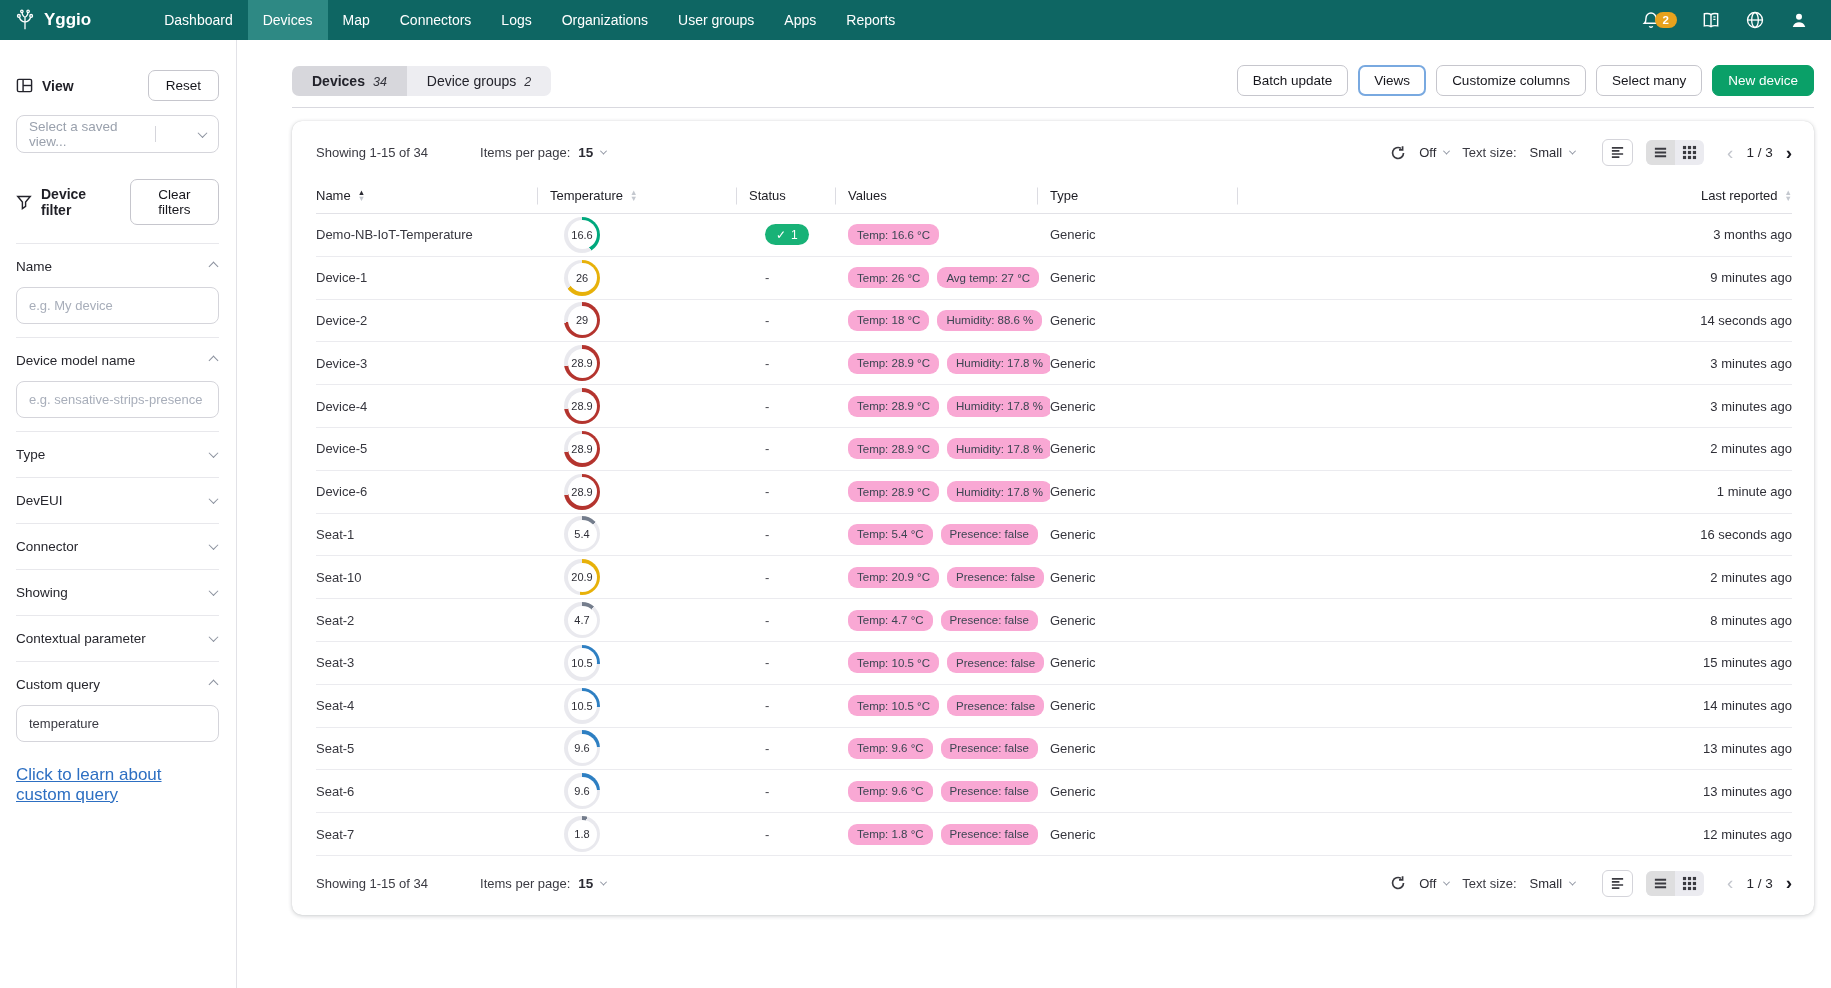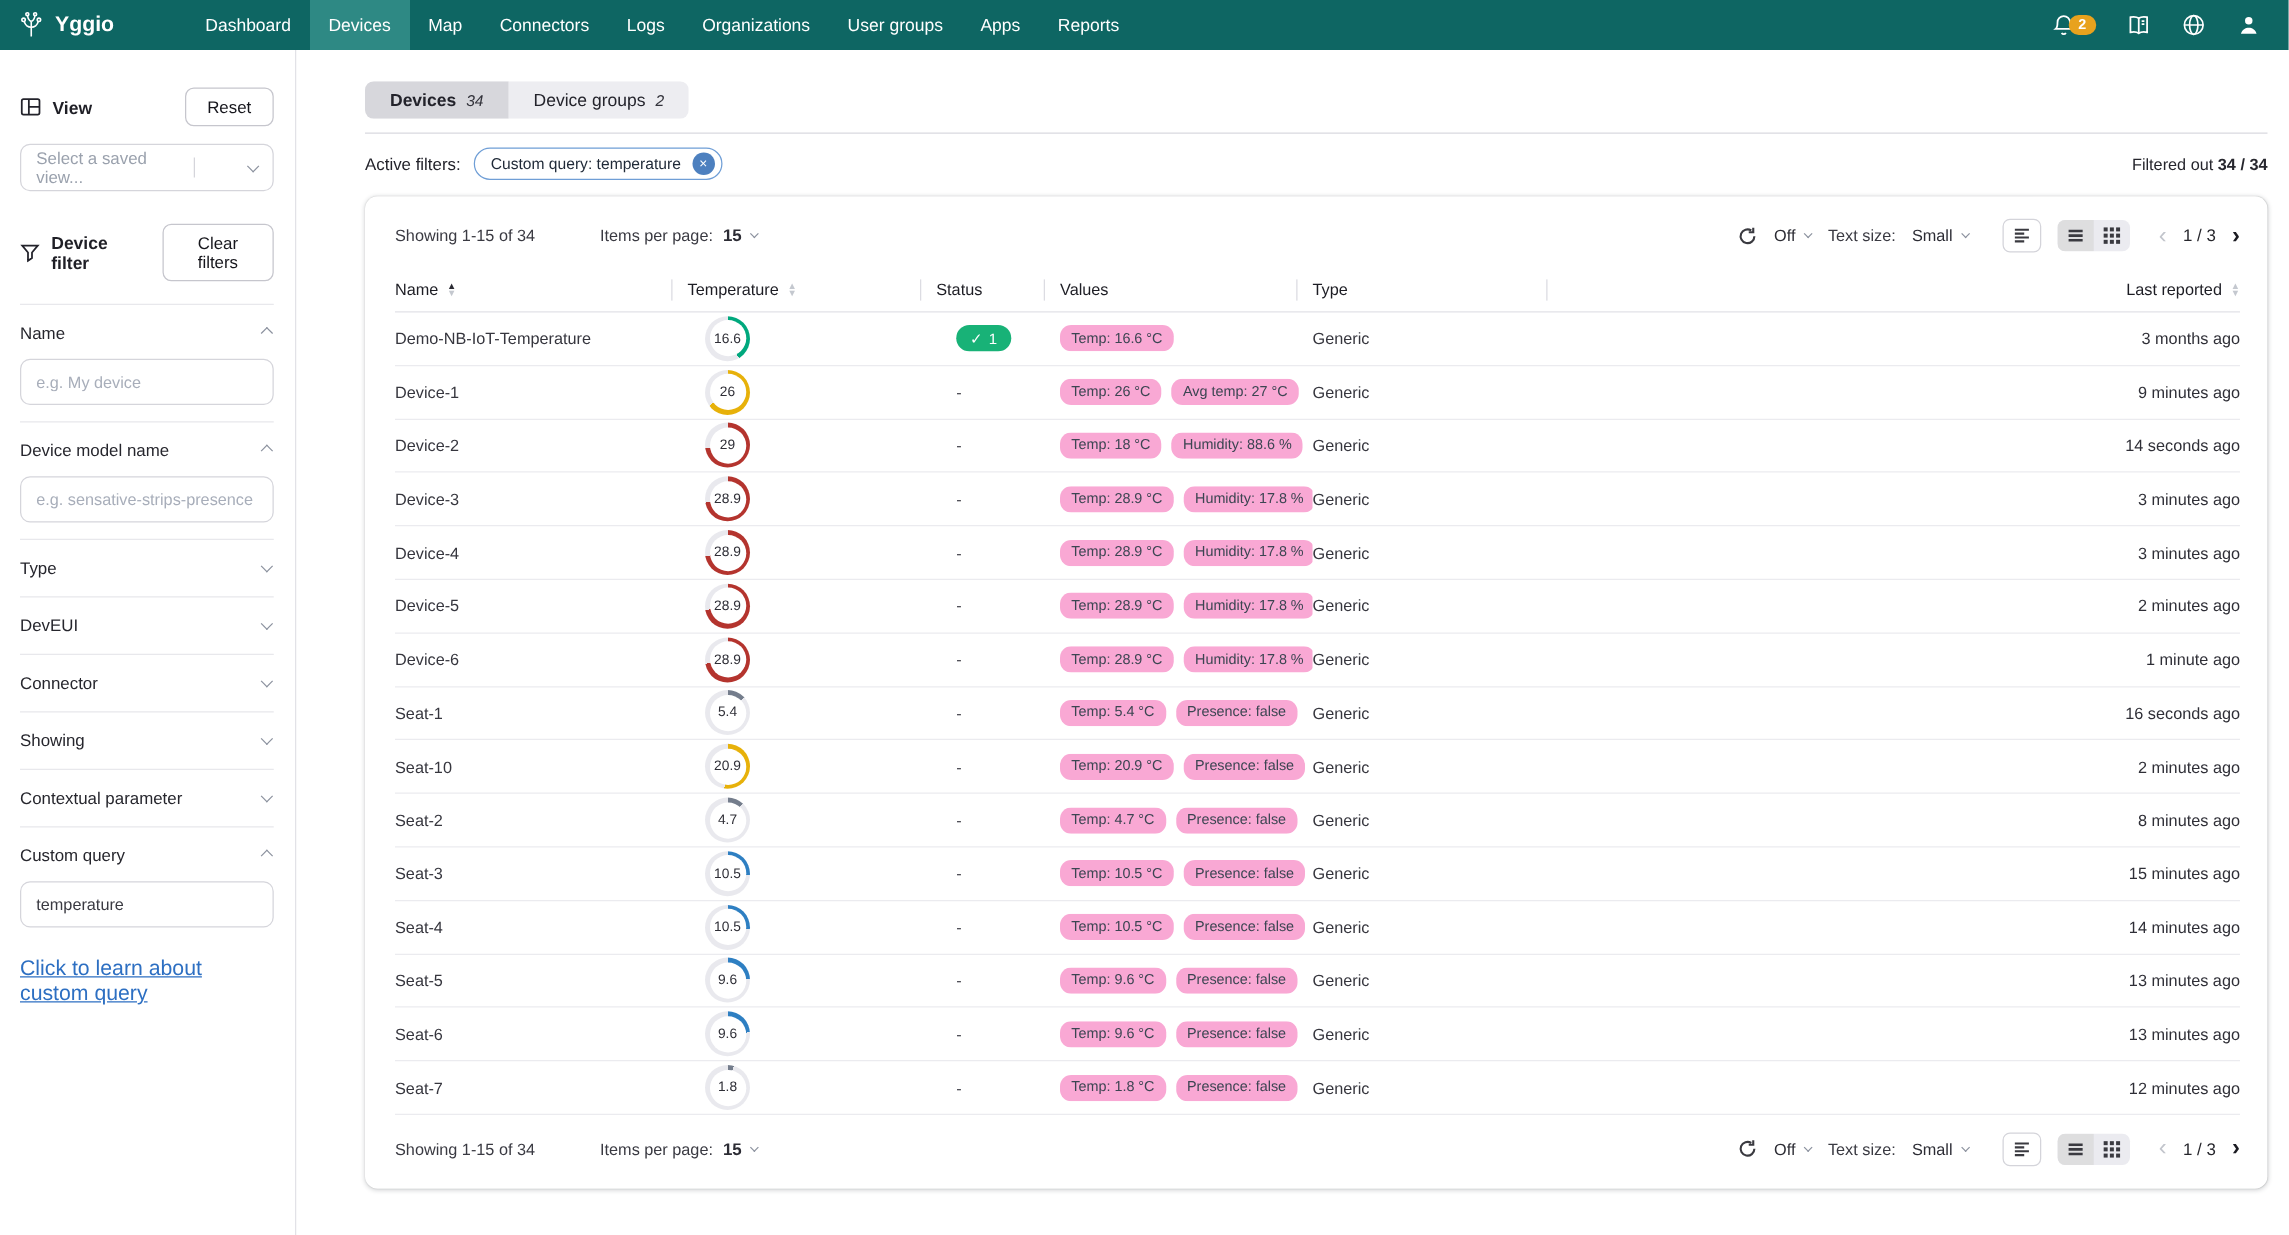--- a/index.html
+++ b/index.html
@@ -270,32 +270,29 @@
     <div class="tabs" id="tabs">
         <div class="tab active">
     <span class="tl">Devices</span>
           <span class="tc">34</span>
   </div>
         <div class="tab">
     <span class="tl">Device groups</span>
           <span class="tc">2</span>
   </div>
       </div>
+    <div class="hbtns" id="hbtns">
+        <button class="btn default">Batch update</button>
+        <button class="btn focused">Views</button>
+        <button class="btn default">Customize columns</button>
+        <button class="btn default">Select many</button>
+        <button class="btn primary">New device</button>
+      </div>
   </div>
   <hr class="main-divider">
-  <div class="filters-row">
-    <span>Active filters:</span>
-    <span class="chip">
-      <span>Custom query: temperature</span>
-      <span class="chip-x">×</span>
-    </span>
-    <span class="filtered">
-      <span>Filtered out</span> <b>34 / 34</b>
-    </span>
-  </div>
 
   <div class="card">
     <div id="controls-top">
         <div class="cbar">
     <span>Showing 1-15 of 34</span>
     <span class="c-ipp">
       <span>Items per page:</span>
       <span class="c-sel">
         <b>15</b>
               <span class="chev down sm"></span>

